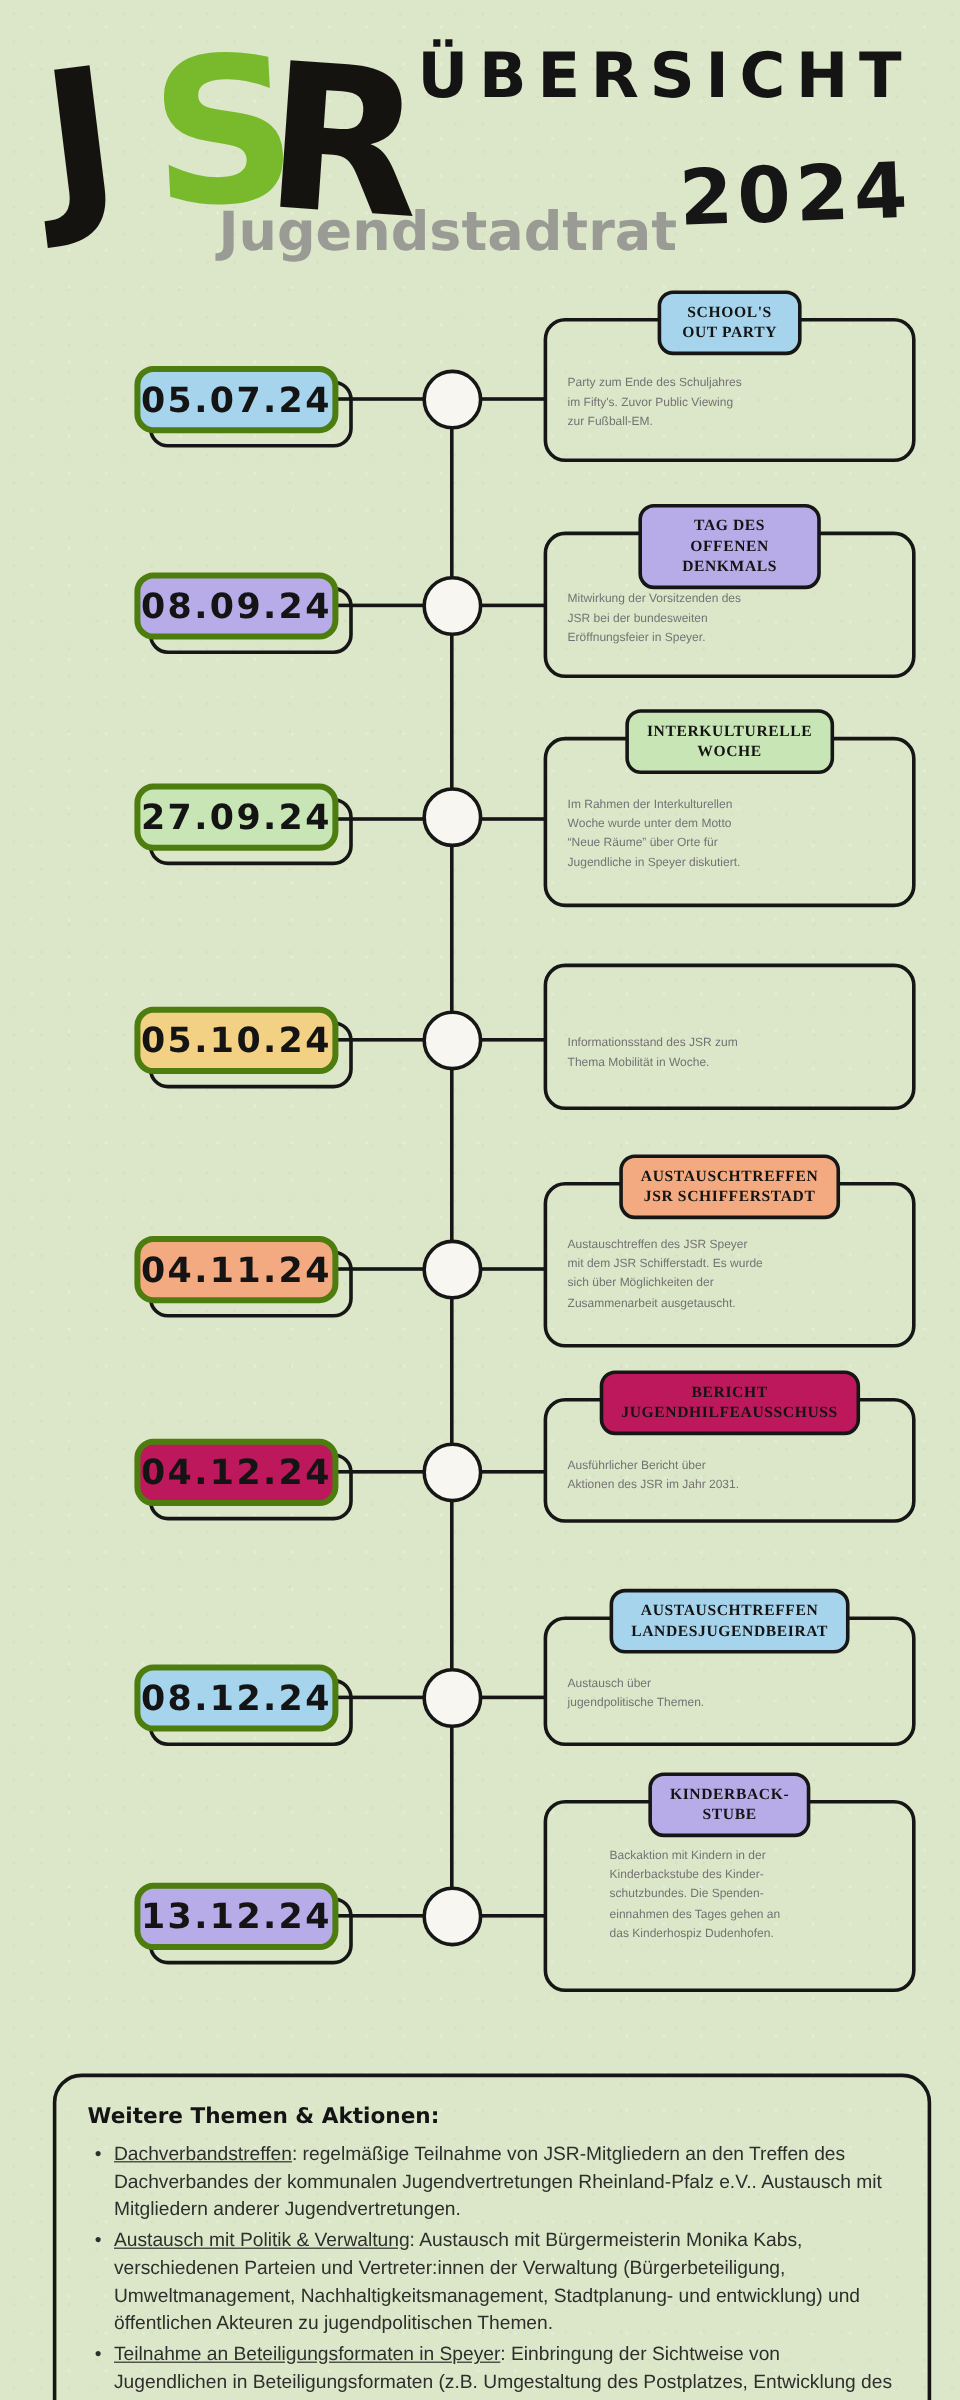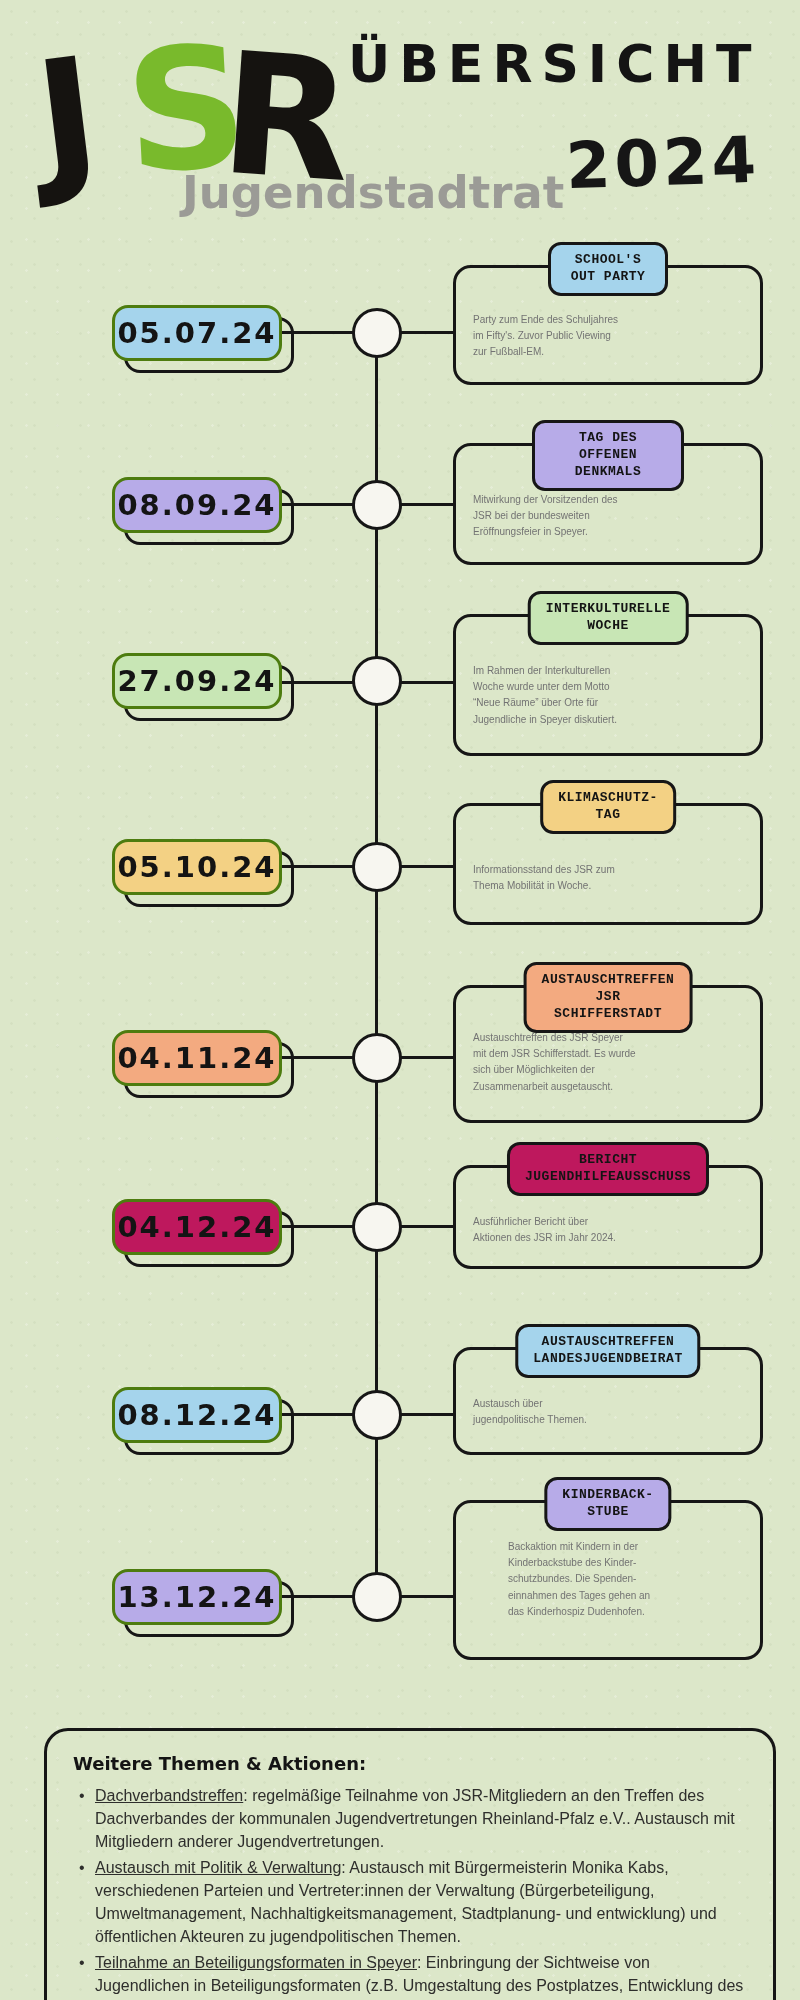--- a/index.html
+++ b/index.html
@@ -22,28 +22,28 @@
   .logo .l-s{left:96px;top:18px;font-size:168px;color:#79ba2c;transform:rotate(-3deg);z-index:1;}
   .logo .l-r{left:192px;top:26px;font-size:168px;color:#151310;transform:rotate(4deg);z-index:2;}
   .title-uebersicht{position:absolute;left:348px;top:34px;width:440px;font-size:52px;font-weight:700;letter-spacing:9px;color:#141414;font-family:"DejaVu Sans",sans-serif;}
   .title-speyer{position:absolute;left:386px;top:122px;font-size:40px;font-weight:800;letter-spacing:1px;color:#79ba2c;font-family:"DejaVu Sans",sans-serif;}
   .title-org{position:absolute;left:182px;top:166px;font-size:45px;font-weight:800;color:#9b9b96;font-family:"DejaVu Sans",sans-serif;}
   .title-year{position:absolute;left:566px;top:126px;font-size:64px;font-weight:800;color:#161616;transform:rotate(-2deg);font-family:"DejaVu Sans",sans-serif;letter-spacing:4px;}
   
   .spine{position:absolute;left:375px;top:333px;width:3px;height:1264px;background:#161616;}
   .node{position:absolute;width:50px;height:50px;border:3px solid #161616;border-radius:50%;background:#f7f6f0;box-sizing:border-box;}
   .connector{position:absolute;height:3px;background:#161616;}
-  .pill{position:absolute;left:112px;width:170px;height:56px;border:3px solid #4d7c0f;border-radius:16px;box-sizing:border-box;
+  .pill{position:absolute;left:112px;width:170px;height:56px;border:5px solid #4d7c0f;border-radius:16px;box-sizing:border-box;
         display:flex;align-items:center;justify-content:center;z-index:2;
         font-family:"DejaVu Sans",sans-serif;font-weight:800;font-size:29px;letter-spacing:2px;color:#141414;}
   .pill-shadow{position:absolute;left:124px;width:170px;height:56px;border:3px solid #161616;border-radius:16px;box-sizing:border-box;z-index:1;}
   .card{position:absolute;left:453px;width:310px;border:3px solid #161616;border-radius:18px;box-sizing:border-box;}
   .badge{position:absolute;top:-26px;left:50%;transform:translateX(-50%);
          border:3px solid #161616;border-radius:13px;padding:7px 15px;box-sizing:border-box;
-         font-family:Liberation Mono, monospace;font-weight:800;font-size:13px;letter-spacing:0.5px;color:#141414;
+         font-family:Liberation Serif, serif;font-weight:800;font-size:13px;letter-spacing:0.5px;color:#141414;
          text-align:center;white-space:pre-line;line-height:1.3;min-width:120px;}
   .card-text{white-space:pre-line;font-size:10px;line-height:1.62;color:#737373;padding:0 17px;}
   .c-blue{background:#a5d4ec;}
   .c-purple{background:#b7abe8;}
   .c-green{background:#c8e6b5;}
   .c-yellow{background:#f3d184;}
   .c-orange{background:#f3aa80;}
   .c-pink{background:#be185d;}
   .c-none{background:transparent;}
   
@@ -112,22 +112,20 @@
 Jugendliche in Speyer diskutiert.</div>
   </div>
 </div>
 
 <div>
   <div class="connector" style="left:278px;top:865px;width:177px;"></div>
   <div class="pill-shadow c-none" style="top:851px;"></div>
   <div class="pill c-yellow" style="top:839px;">05.10.24</div>
   <div class="node" style="left:352px;top:842px;"></div>
   <div class="card" style="top:803px;height:122px;">
-    <div class="badge c-yellow">KLIMASCHUTZ-
-TAG</div>
     <div class="card-text" style="padding-top:56px;">Informationsstand des JSR zum
 Thema Mobilität in Woche.</div>
   </div>
 </div>
 
 <div>
   <div class="connector" style="left:278px;top:1056px;width:177px;"></div>
   <div class="pill-shadow c-none" style="top:1042px;"></div>
   <div class="pill c-orange" style="top:1030px;">04.11.24</div>
   <div class="node" style="left:352px;top:1033px;"></div>
@@ -143,21 +141,21 @@
 
 <div>
   <div class="connector" style="left:278px;top:1225px;width:177px;"></div>
   <div class="pill-shadow c-none" style="top:1211px;"></div>
   <div class="pill c-pink" style="top:1199px;">04.12.24</div>
   <div class="node" style="left:352px;top:1202px;"></div>
   <div class="card" style="top:1165px;height:104px;">
     <div class="badge c-pink">BERICHT
 JUGENDHILFEAUSSCHUSS</div>
     <div class="card-text" style="padding-top:46px;">Ausführlicher Bericht über
-Aktionen des JSR im Jahr 2024.</div>
+Aktionen des JSR im Jahr 2031.</div>
   </div>
 </div>
 
 <div>
   <div class="connector" style="left:278px;top:1413px;width:177px;"></div>
   <div class="pill-shadow c-none" style="top:1399px;"></div>
   <div class="pill c-blue" style="top:1387px;text-align:right;">08.12.24</div>
   <div class="node" style="left:352px;top:1390px;"></div>
   <div class="card" style="top:1347px;height:108px;">
     <div class="badge c-blue">AUSTAUSCHTREFFEN

